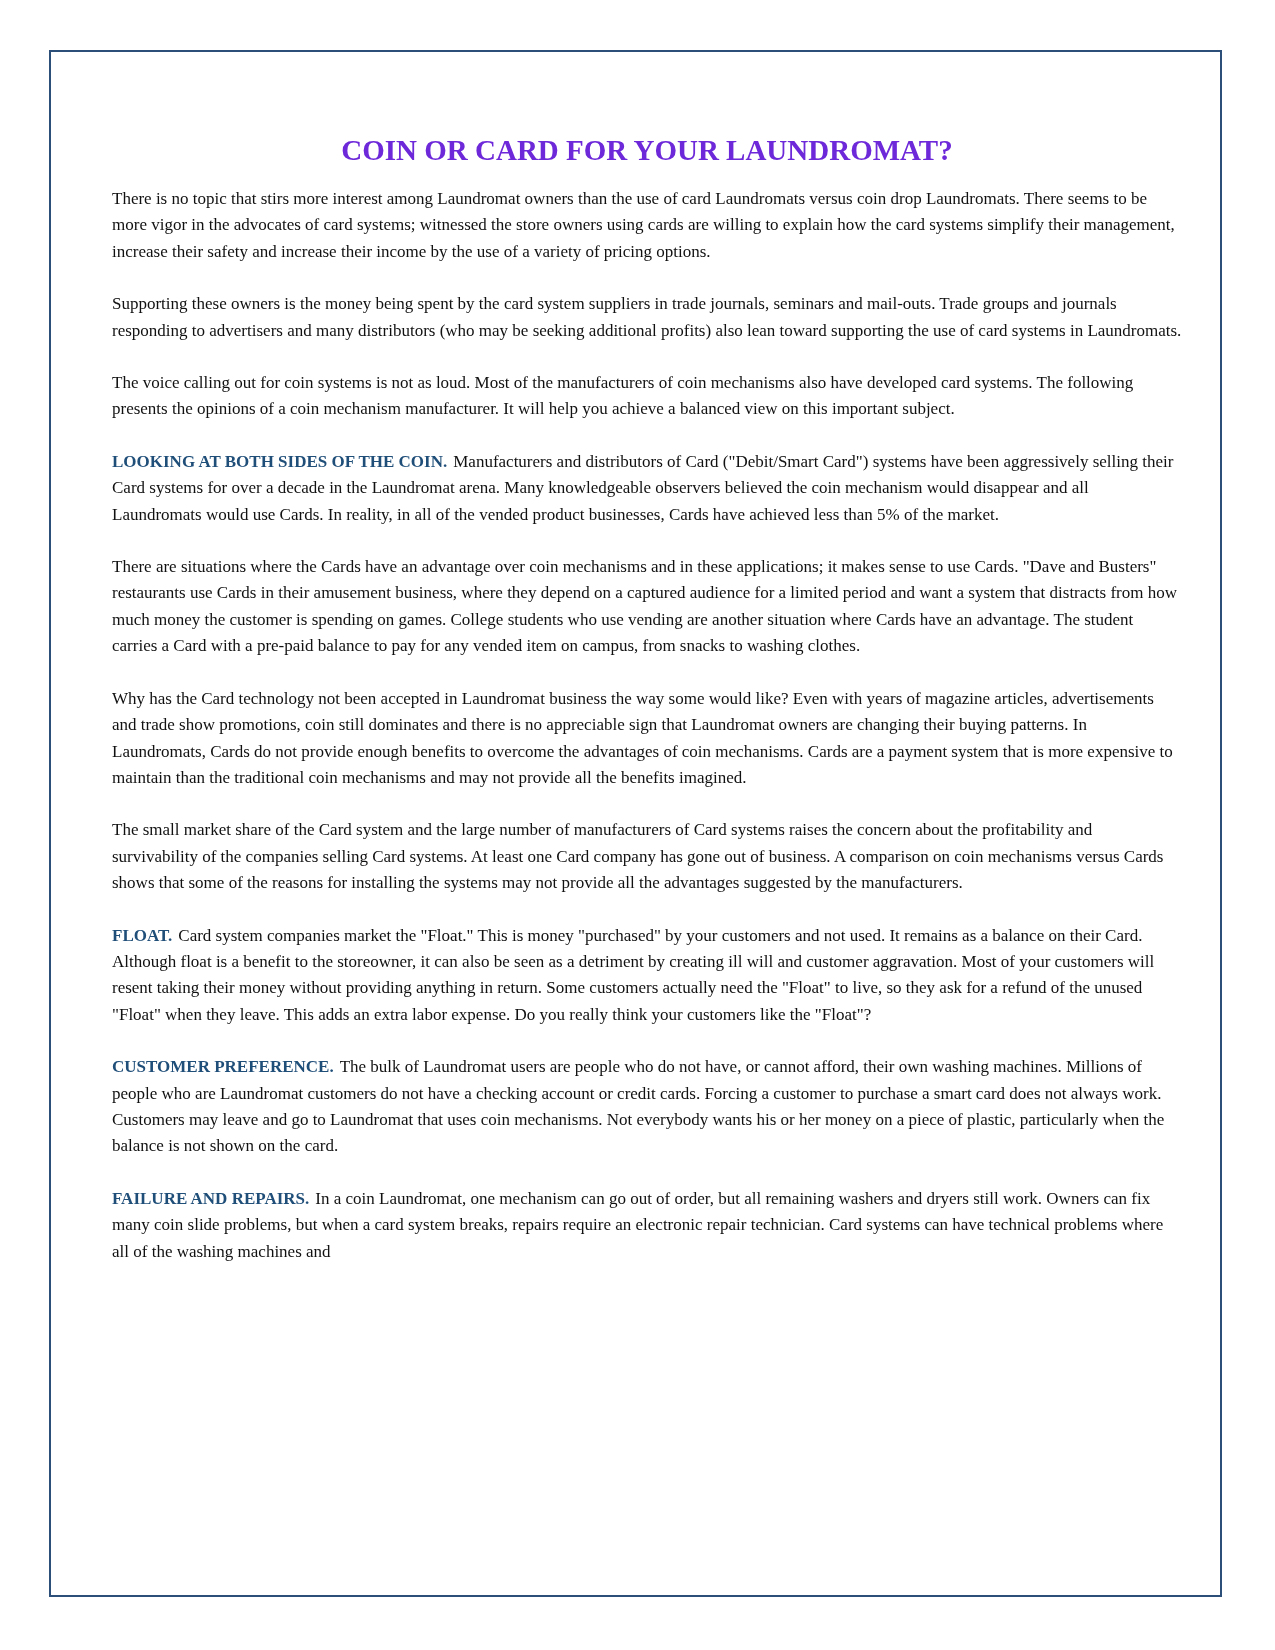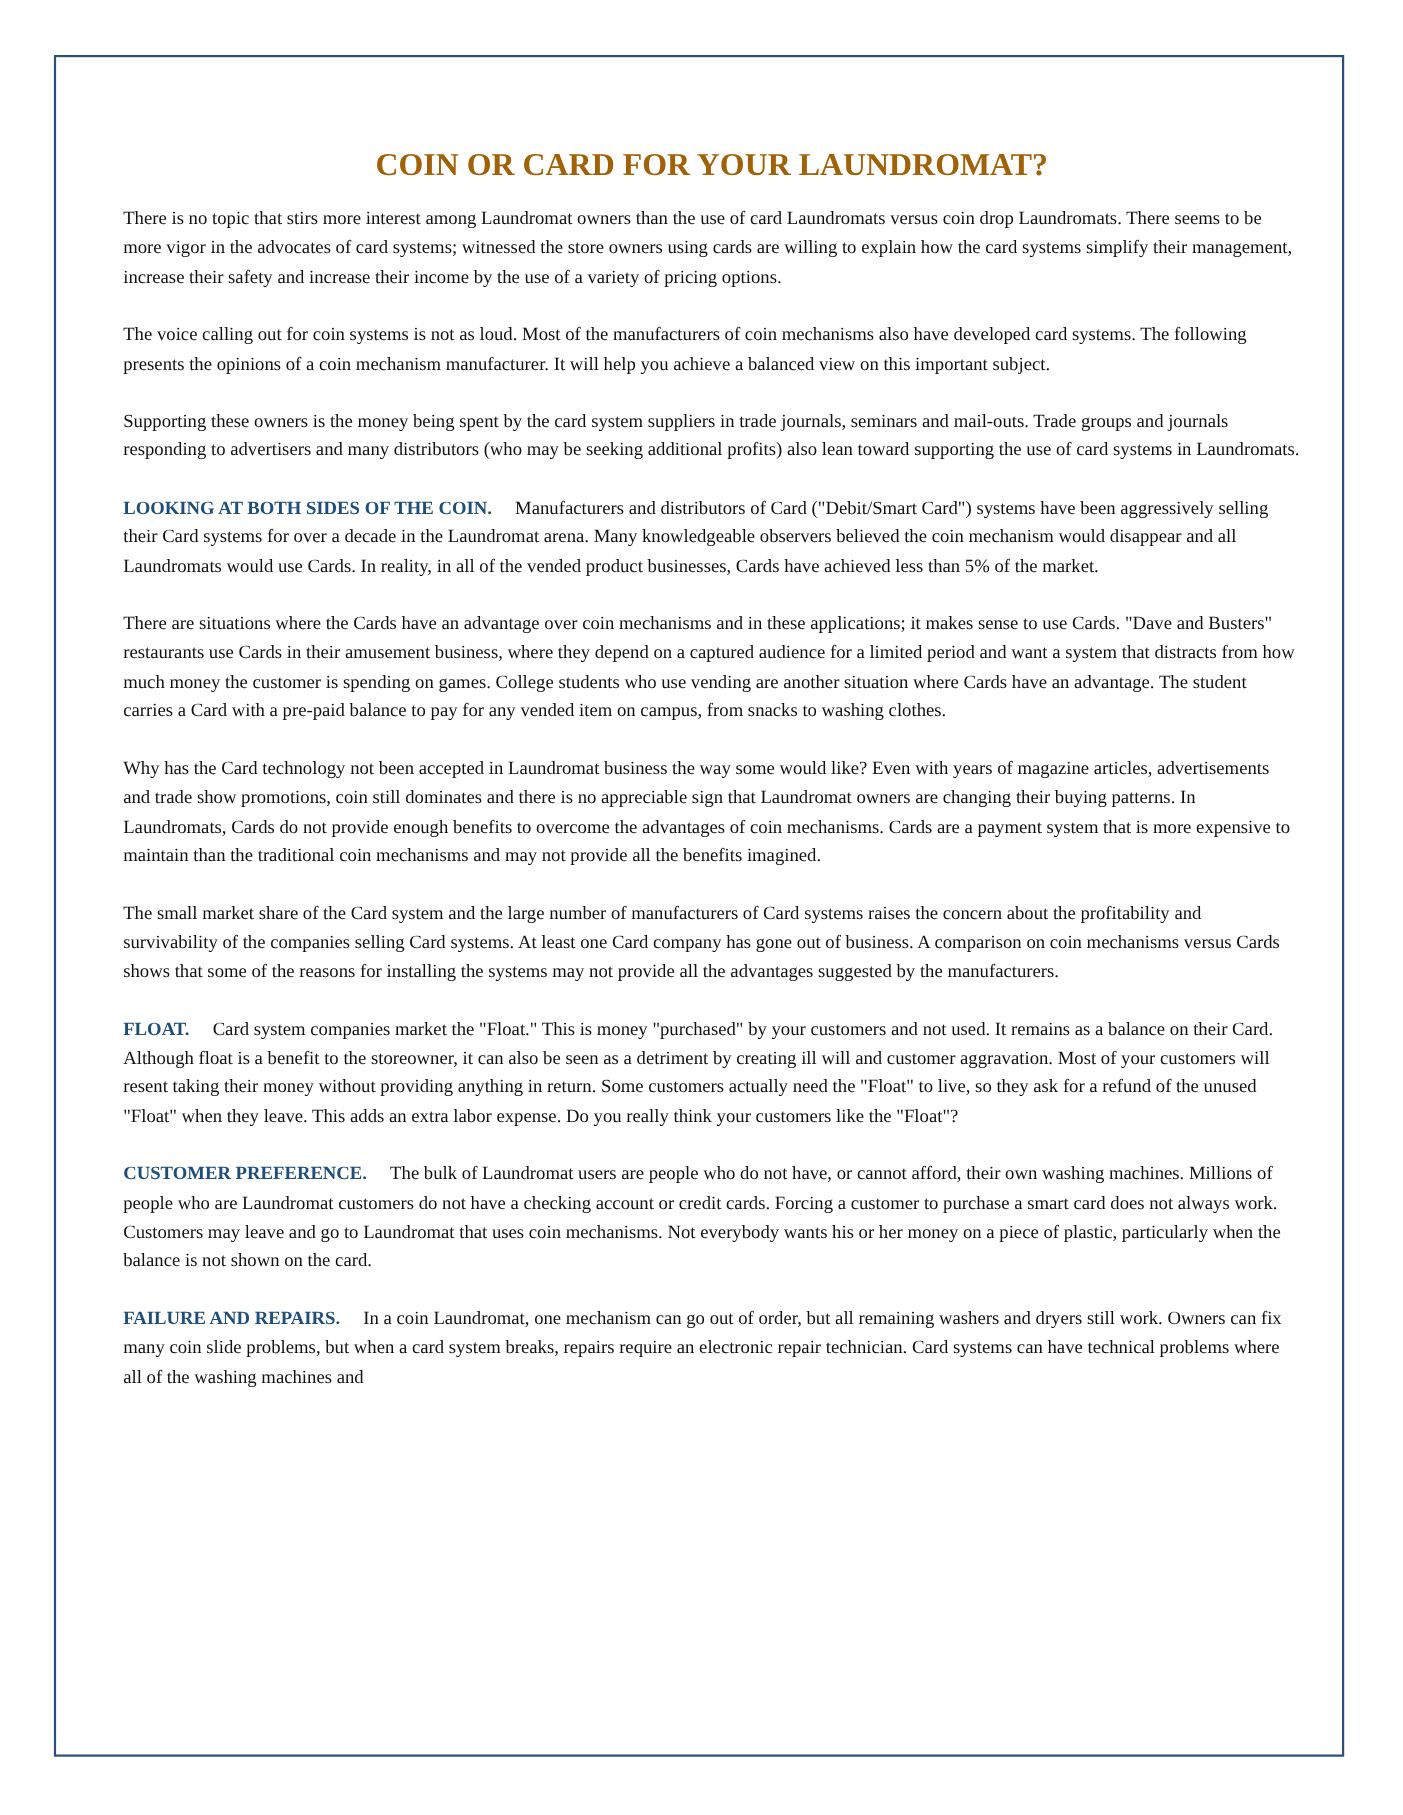--- a/index.html
+++ b/index.html
@@ -40,41 +40,41 @@
       line-height: 36px;
     }
     p {
       margin: 0 0 26px 0;
       font-size: 17px;
       line-height: 26.4px;
     }
     .lead {
       font-weight: bold;
       color: #1f4e79;
-      margin-right: 21px;
+      margin-right: 6px;
     }
   </style>
 </head>
 <body>
 
 <div class="page-frame"></div>
 
 <div class="content">
-  <h1 class="title" style="color: #a16207;">COIN OR CARD FOR YOUR LAUNDROMAT?</h1>
+  <h1 class="title" style="color: #6d28d9;">COIN OR CARD FOR YOUR LAUNDROMAT?</h1>
 
   <p>
     <span>There is no topic that stirs more interest among Laundromat owners than the use of card Laundromats versus coin drop Laundromats. There seems to be more vigor in the advocates of card systems; witnessed the store owners using cards are willing to explain how the card systems simplify their management, increase their safety and increase their income by the use of a variety of pricing options.</span>
   </p>
 
   <p>
-    <span>The voice calling out for coin systems is not as loud. Most of the manufacturers of coin mechanisms also have developed card systems. The following presents the opinions of a coin mechanism manufacturer. It will help you achieve a balanced view on this important subject.</span>
+    <span>Supporting these owners is the money being spent by the card system suppliers in trade journals, seminars and mail-outs. Trade groups and journals responding to advertisers and many distributors (who may be seeking additional profits) also lean toward supporting the use of card systems in Laundromats.</span>
   </p>
 
   <p>
-    <span>Supporting these owners is the money being spent by the card system suppliers in trade journals, seminars and mail-outs. Trade groups and journals responding to advertisers and many distributors (who may be seeking additional profits) also lean toward supporting the use of card systems in Laundromats.</span>
+    <span>The voice calling out for coin systems is not as loud. Most of the manufacturers of coin mechanisms also have developed card systems. The following presents the opinions of a coin mechanism manufacturer. It will help you achieve a balanced view on this important subject.</span>
   </p>
 
   <p>
     <span class="lead" style="color: rgb(31, 78, 121);">LOOKING AT BOTH SIDES OF THE COIN.</span><span>Manufacturers and distributors of Card ("Debit/Smart Card") systems have been aggressively selling their Card systems for over a decade in the Laundromat arena. Many knowledgeable observers believed the coin mechanism would disappear and all Laundromats would use Cards. In reality, in all of the vended product businesses, Cards have achieved less than 5% of the market.</span>
   </p>
 
   <p>
     <span>There are situations where the Cards have an advantage over coin mechanisms and in these applications; it makes sense to use Cards. "Dave and Busters" restaurants use Cards in their amusement business, where they depend on a captured audience for a limited period and want a system that distracts from how much money the customer is spending on games. College students who use vending are another situation where Cards have an advantage. The student carries a Card with a pre-paid balance to pay for any vended item on campus, from snacks to washing clothes.</span>
   </p>
 

